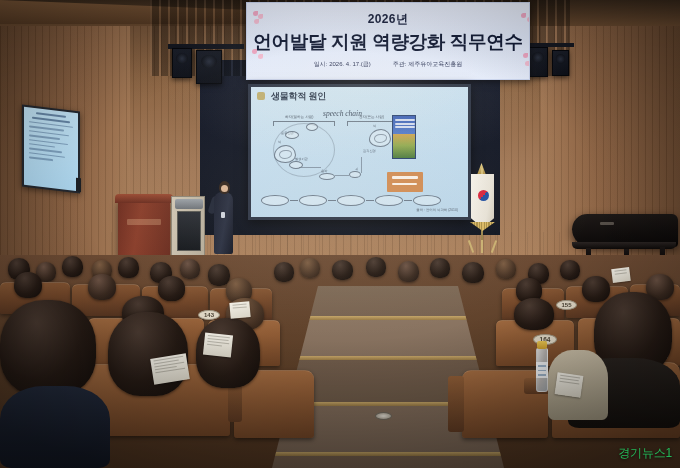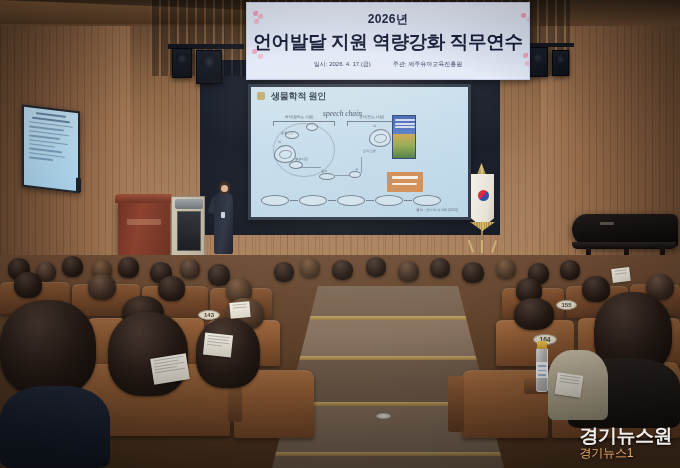--- a/index.html
+++ b/index.html
@@ -491,21 +491,21 @@
   .wm-gn1 {
     position: absolute; left: 0; bottom: -2px;
     font-size: 11px; font-weight: bold; color: rgba(255,255,255,0.95);
     letter-spacing: 1px; font-family: "Liberation Sans", sans-serif;
   }
   .wm-text { display: flex; flex-direction: column; line-height: 1.05; }
   .wm-main {
     font-size: 19px; font-weight: bold; color: #ffffff; letter-spacing: -0.5px;
   }
   .wm-sub {
-    font-size: 12px; color: #fdba74; letter-spacing: -0.2px; margin-top: 1px;
+    font-size: 12px; color: #22c55e; letter-spacing: -0.2px; margin-top: 1px;
   }
 
   
   .vignette {
     position: absolute; inset: 0; pointer-events: none;
     background: radial-gradient(ellipse 78% 64% at 50% 42%,
       rgba(255,240,210,0.10) 0%, rgba(0,0,0,0) 48%, rgba(0,0,0,0.42) 100%);
   }
   .warm-glow {
     position: absolute; inset: 0; pointer-events: none;
@@ -801,18 +801,17 @@
       <i style="width:70%;"></i>
       <i></i>
   </div>
   <div class="bottle-cap"></div>
 
   <div class="warm-glow"></div>
   <div class="vignette"></div>
 
   <div class="watermark">
     <div class="wm-text">
-      <div class="wm-main">경기뉴스원</div>
       <div class="wm-sub">경기뉴스1</div>
     </div>
   </div>
 
 </div>
 
 </body></html>

